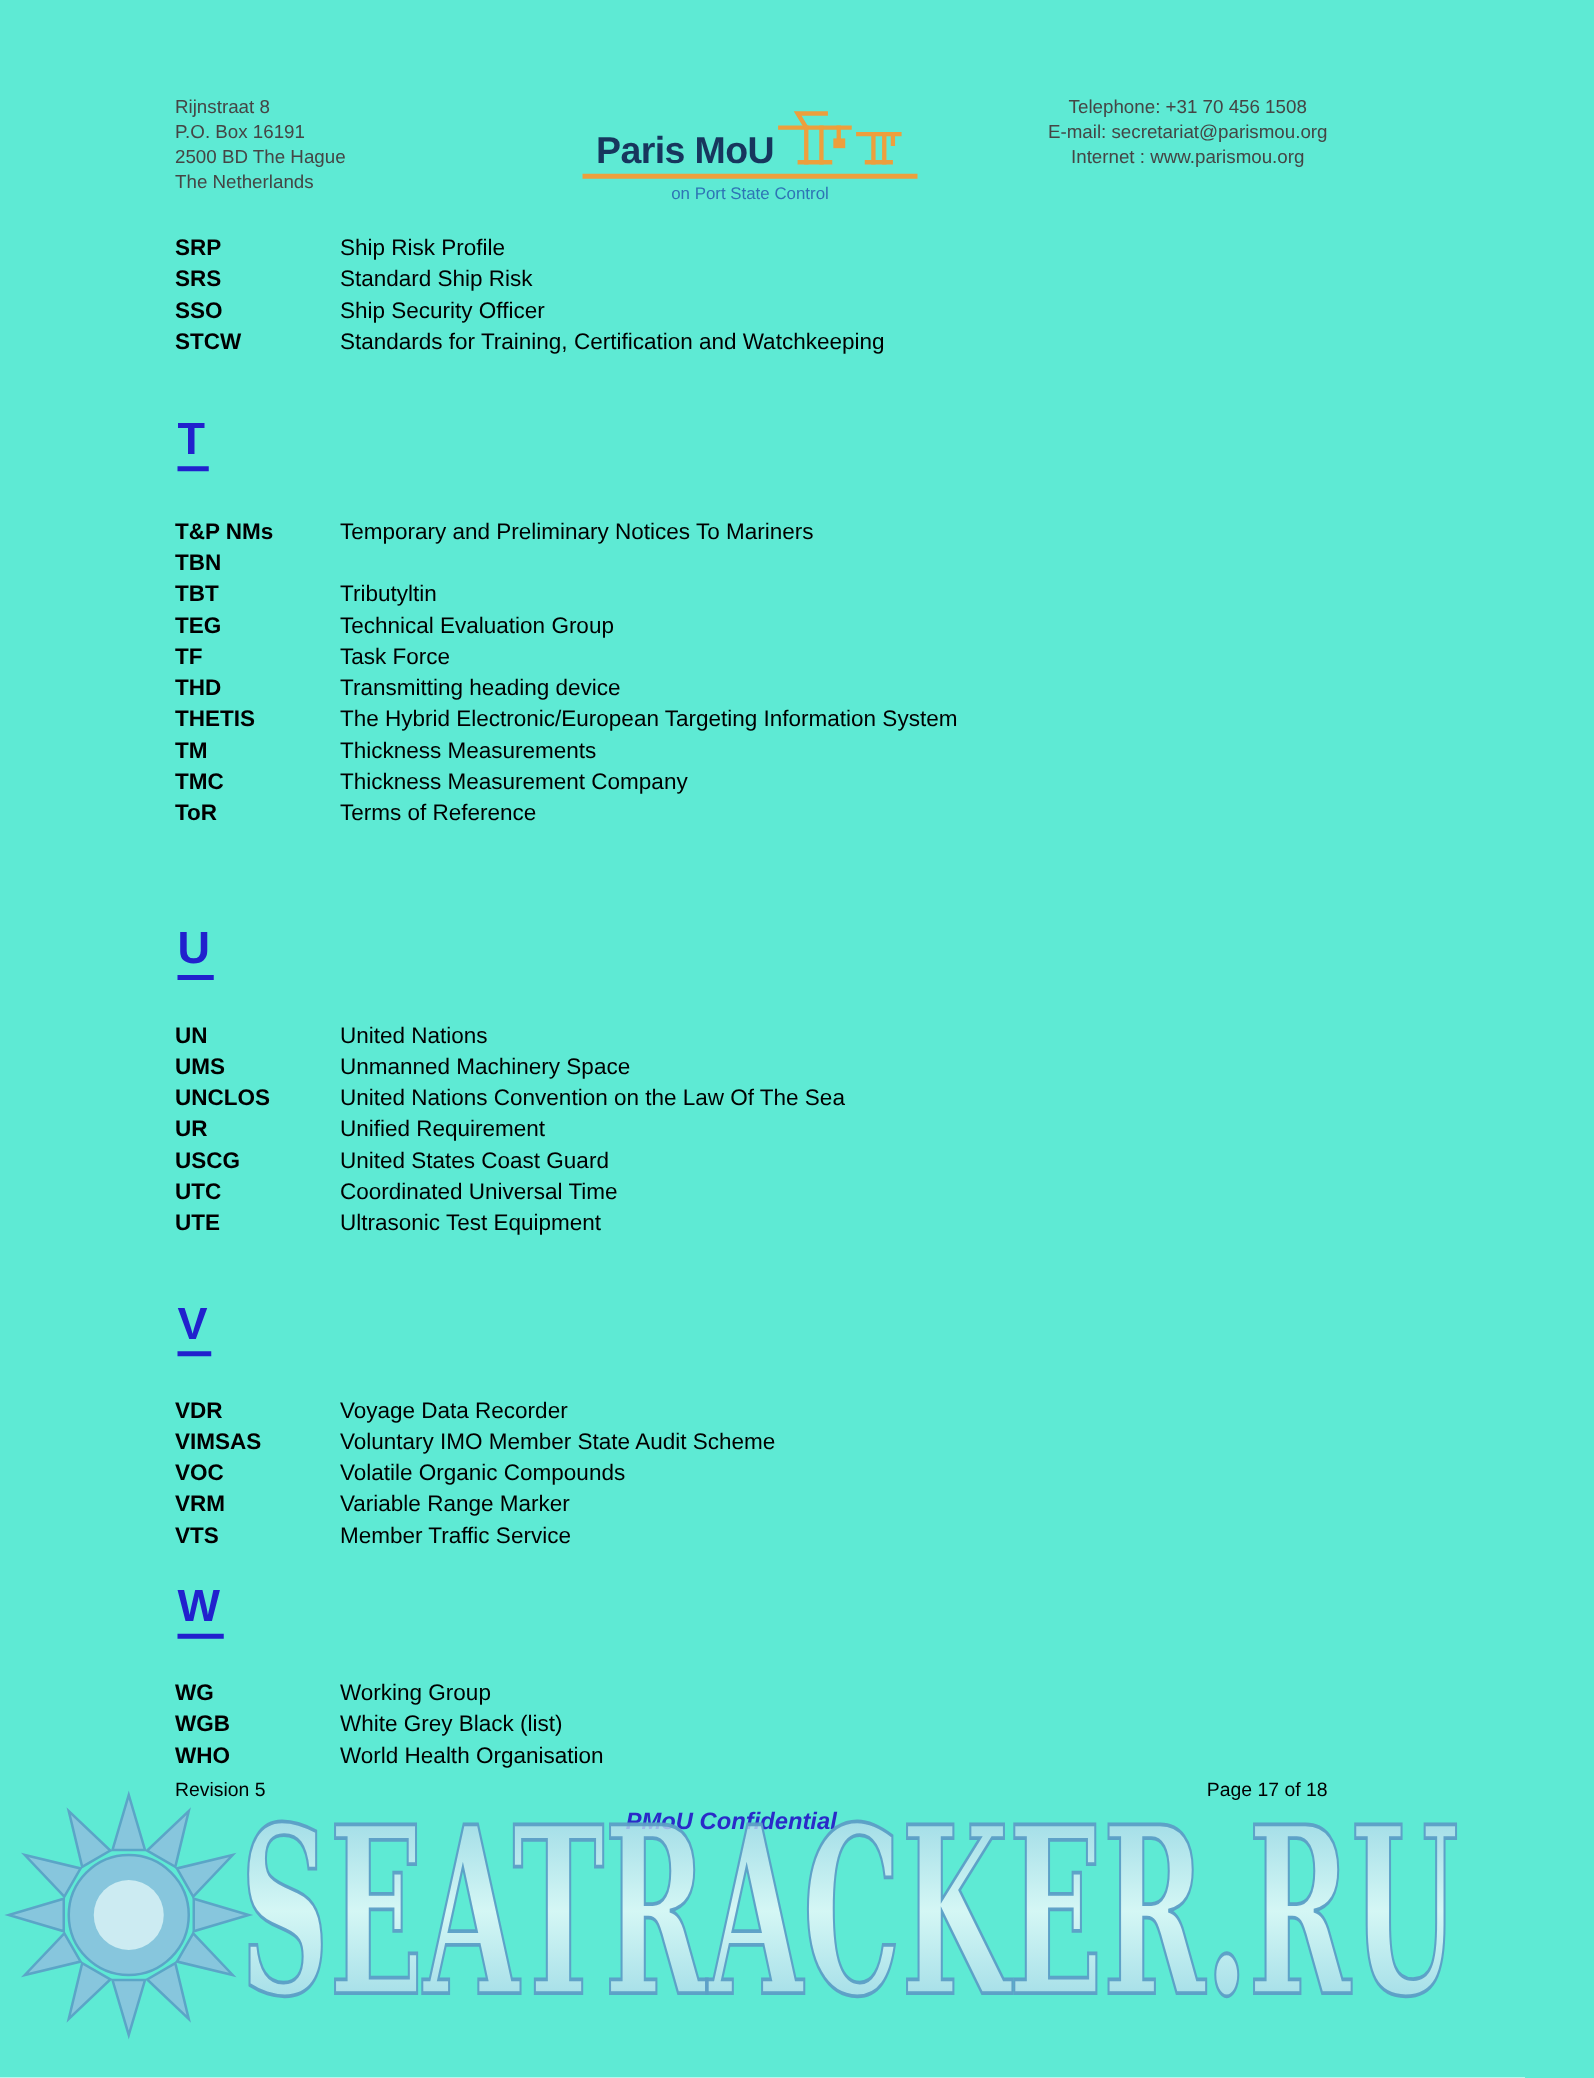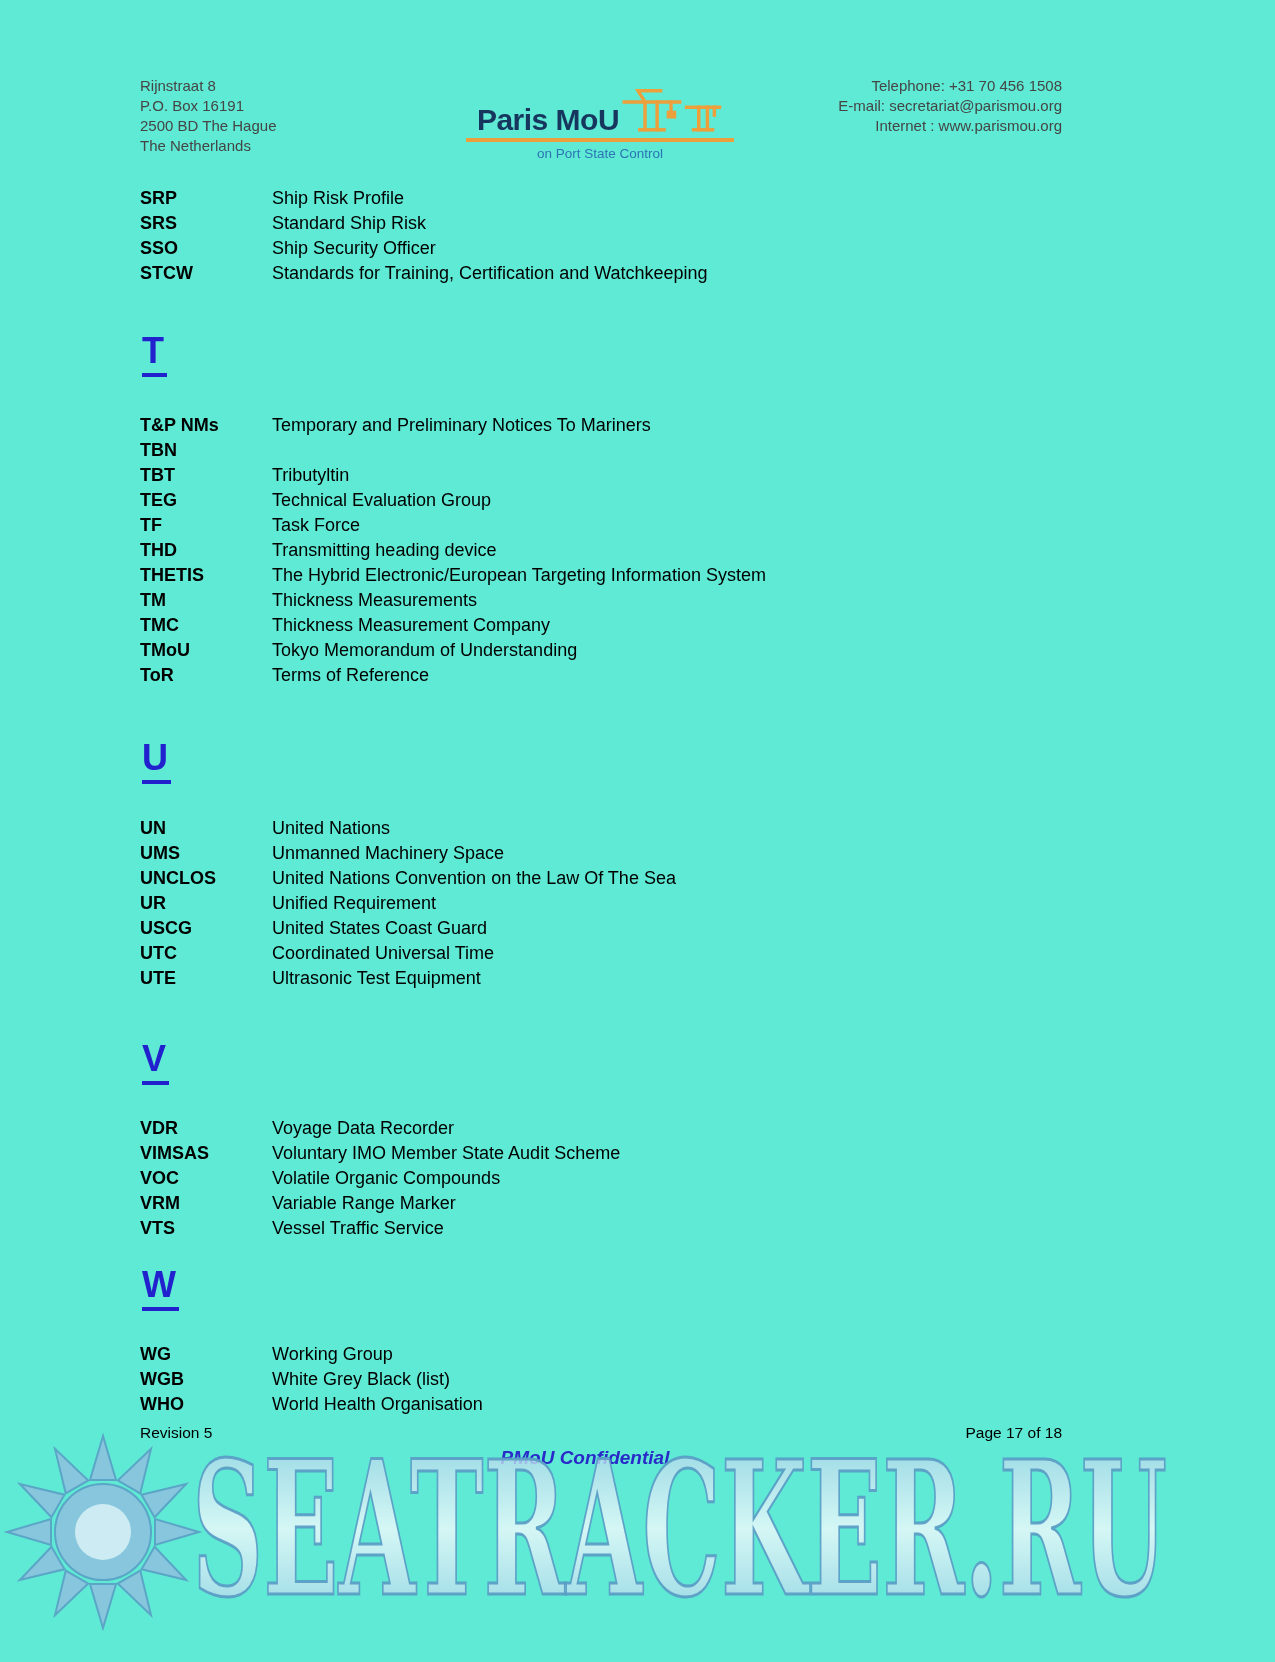--- a/index.html
+++ b/index.html
@@ -1,20 +1,20 @@
 <!DOCTYPE html>
 <html><head>
 <meta charset="utf-8">
 <style>
   html,body{margin:0;padding:0;background:#ffffff;}
   .page{position:relative;width:1275px;height:1662px;background:#5eead4;overflow:hidden;
         font-family:"Liberation Sans",sans-serif;color:#000;}
   
   .hdr-address{position:absolute;left:140px;top:76px;font-size:15px;line-height:20px;color:#454545;}
-  .hdr-contact{position:absolute;right:213px;top:76px;font-size:15px;line-height:20px;color:#454545;text-align:right;}
+  .hdr-contact{position:absolute;right:213px;top:76px;font-size:15px;line-height:20px;color:#454545;text-align:center;}
   .logo{position:absolute;left:466px;top:86px;width:268px;}
   .logo-top{display:flex;align-items:flex-end;justify-content:center;}
   .logo-title{font-size:30px;font-weight:bold;color:#17365D;line-height:32px;letter-spacing:-0.5px;}
   .logo-crane{display:block;}
   .logo-rule{border-top:4px solid #ED9F3C;margin-top:2px;}
   .logo-sub{text-align:center;color:#2E74B5;font-size:13.5px;margin-top:4px;}
   
   .list{position:absolute;left:140px;width:940px;}
   .row{display:flex;line-height:25px;font-size:18px;}
   .term{flex:0 0 132px;font-weight:bold;}
@@ -121,24 +121,20 @@
       </div>
     <div class="row">
         <span class="term">TM</span>
         <span class="def">Thickness Measurements</span>
       </div>
     <div class="row">
         <span class="term">TMC</span>
         <span class="def">Thickness Measurement Company</span>
       </div>
     <div class="row">
-        <span class="term">TMoU</span>
-        <span class="def">Tokyo Memorandum of Understanding</span>
-      </div>
-    <div class="row">
         <span class="term">ToR</span>
         <span class="def">Terms of Reference</span>
       </div>
   </div>
 
   <div class="section-letter" style="top:737px">U</div>
   <div class="list" style="top:816px">
     <div class="row">
         <span class="term">UN</span>
         <span class="def">United Nations</span>
@@ -182,21 +178,21 @@
     <div class="row">
         <span class="term">VOC</span>
         <span class="def">Volatile Organic Compounds</span>
       </div>
     <div class="row">
         <span class="term">VRM</span>
         <span class="def">Variable Range Marker</span>
       </div>
     <div class="row">
         <span class="term">VTS</span>
-        <span class="def">Vessel Traffic Service</span>
+        <span class="def">Member Traffic Service</span>
       </div>
   </div>
 
   <div class="section-letter" style="top:1264px">W</div>
   <div class="list" style="top:1342px">
     <div class="row">
         <span class="term">WG</span>
         <span class="def">Working Group</span>
       </div>
     <div class="row">

